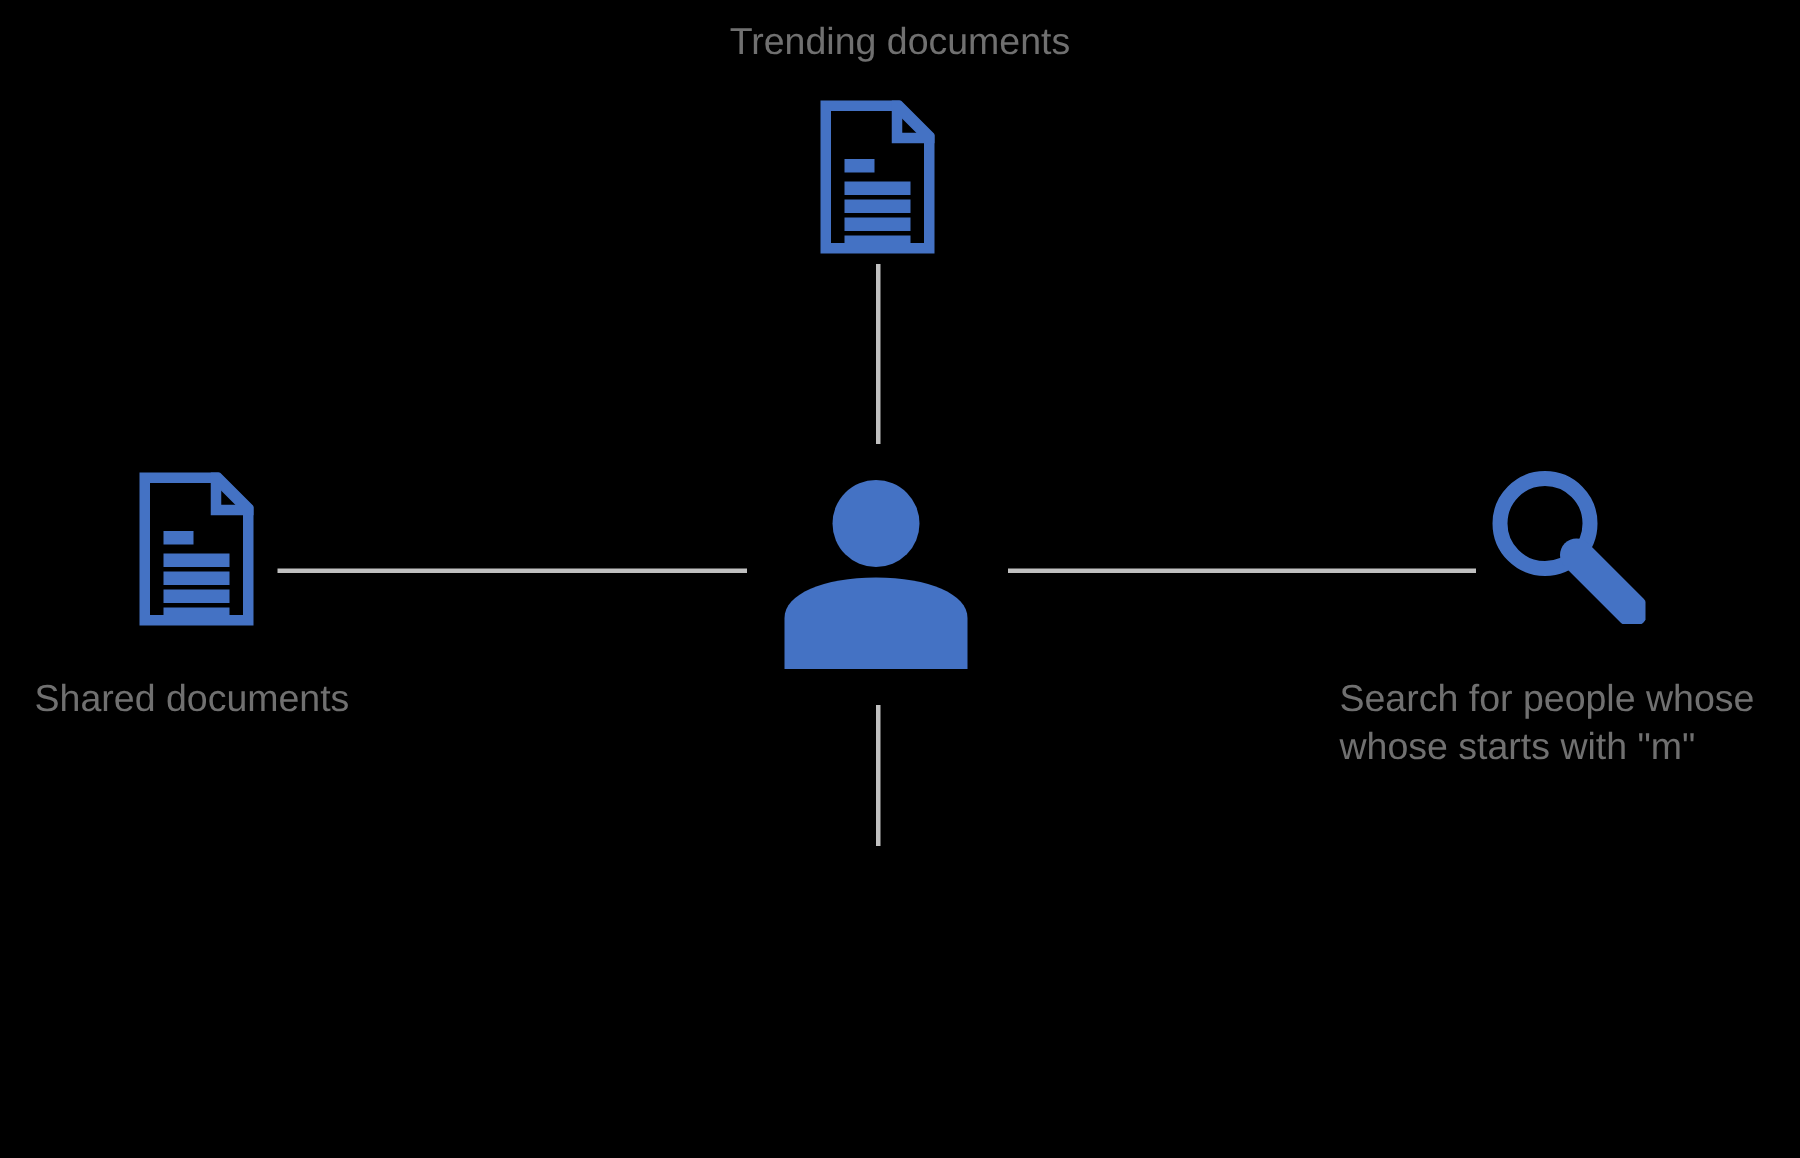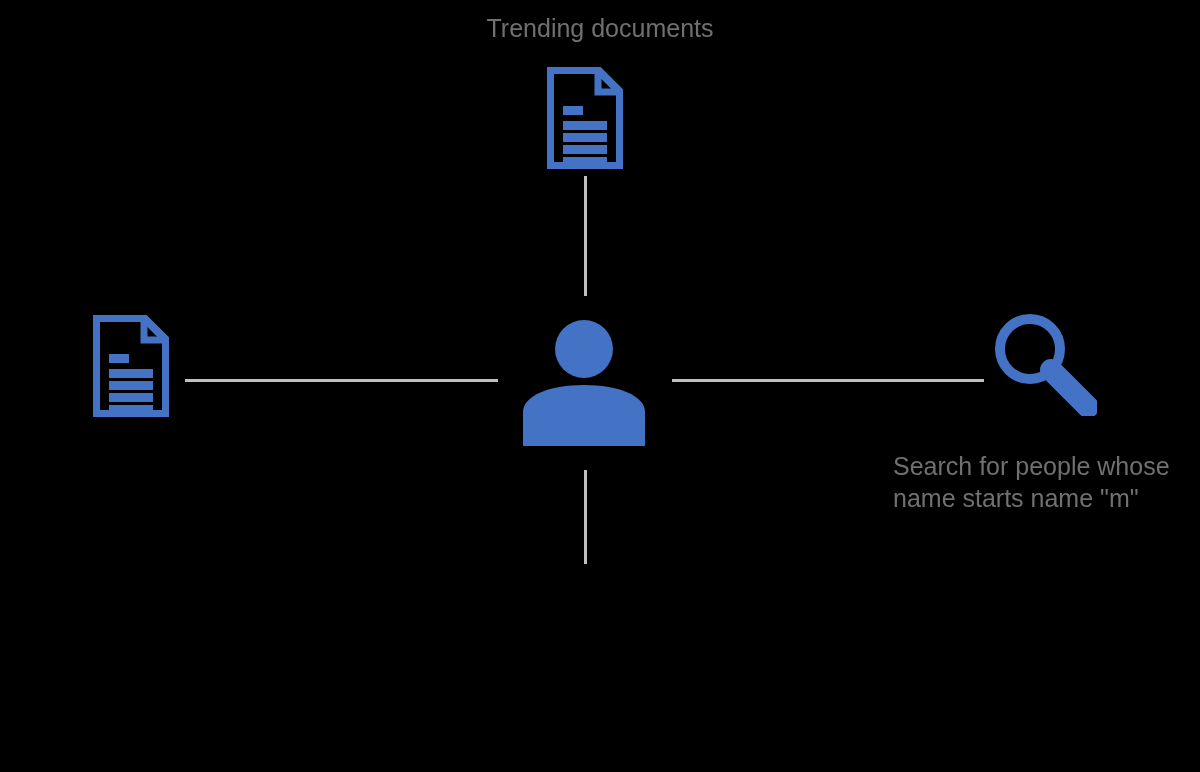--- a/index.html
+++ b/index.html
@@ -86,41 +86,42 @@
       <path d="M3 3 H51 L73 25 V99 H3 Z" fill="none" stroke="#4472C4" stroke-width="8"></path>
       <path d="M51 3 L51 25 L73 25 Z" fill="none" stroke="#4472C4" stroke-width="7"></path>
       <rect x="16" y="39" width="20" height="9" fill="#4472C4"></rect>
       <rect x="16" y="54" width="44" height="9" fill="#4472C4"></rect>
       <rect x="16" y="66" width="44" height="9" fill="#4472C4"></rect>
       <rect x="16" y="78" width="44" height="9" fill="#4472C4"></rect>
       <rect x="16" y="90" width="44" height="7" fill="#4472C4"></rect>
     </svg>
   </div>
 
+  <div class="label label-center" id="label-shared">Shared documents</div>
 
   <div class="node" id="node-shared-doc">
     <svg width="76" height="102" viewBox="0 0 76 102" aria-hidden="true">
       <path d="M3 3 H51 L73 25 V99 H3 Z" fill="none" stroke="#4472C4" stroke-width="8"></path>
       <path d="M51 3 L51 25 L73 25 Z" fill="none" stroke="#4472C4" stroke-width="7"></path>
       <rect x="16" y="39" width="20" height="9" fill="#4472C4"></rect>
       <rect x="16" y="54" width="44" height="9" fill="#4472C4"></rect>
       <rect x="16" y="66" width="44" height="9" fill="#4472C4"></rect>
       <rect x="16" y="78" width="44" height="9" fill="#4472C4"></rect>
       <rect x="16" y="90" width="44" height="7" fill="#4472C4"></rect>
     </svg>
   </div>
 
   <div class="node" id="node-person">
     <svg width="130" height="134" viewBox="0 0 130 134" aria-hidden="true">
       <circle cx="65" cy="33" r="29" fill="#4472C4"></circle>
       <path d="M4 130 V96 C4 80 30 69 65 69 C100 69 126 80 126 96 V130 Z" fill="#4472C4"></path>
     </svg>
   </div>
 
-  <div class="label label-left" id="label-search">Search for people whose name starts name "m"</div>
+  <div class="label label-left" id="label-search">Search for people whose whose starts with "m"</div>
 
   <div class="node" id="node-search">
     <svg width="104" height="104" viewBox="0 0 104 104" aria-hidden="true">
       <circle cx="37" cy="37" r="30" fill="none" stroke="#4472C4" stroke-width="10"></circle>
       <path d="M58 58 L96 89 C100 93 99 99 95 99 C91 99 58 72 58 58 Z" fill="#4472C4"></path>
       <line x1="58" y1="58" x2="95" y2="95" stroke="#4472C4" stroke-width="22" stroke-linecap="round"></line>
     </svg>
   </div>
 
   <div class="node" id="node-recent-doc">

